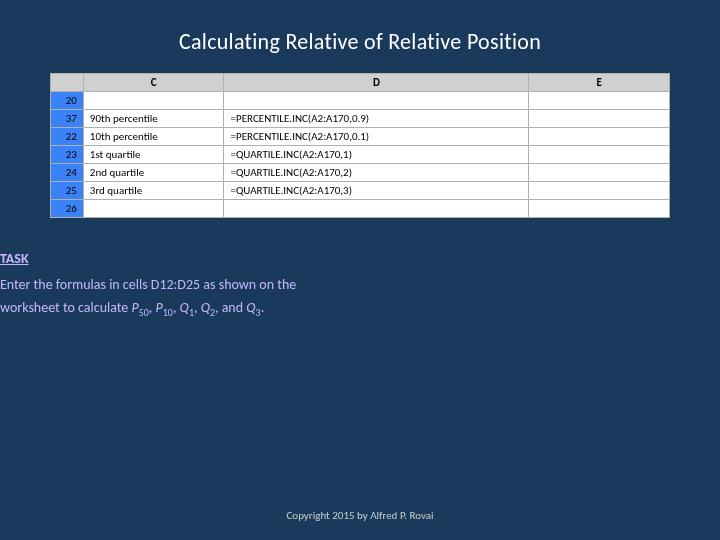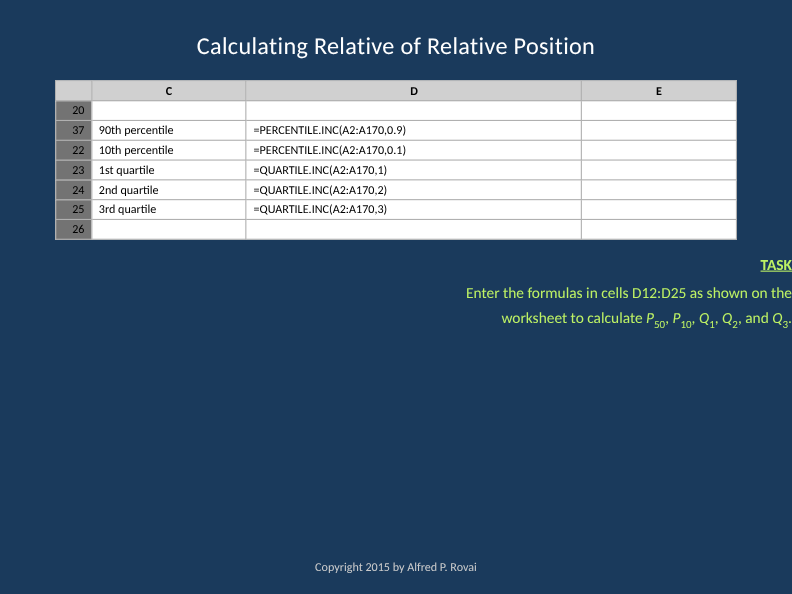--- a/index.html
+++ b/index.html
@@ -44,21 +44,21 @@
 
     .spreadsheet thead th {
       background-color: #d0d0d0;
       text-align: center;
       font-weight: 600;
       color: #000;
       font-size: 11px;
     }
 
     .spreadsheet .row-num {
-      background-color: #737373;
+      background-color: #3b82f6;
       text-align: right;
       color: #000;
       font-weight: 400;
       width: 28px;
       min-width: 28px;
     }
 
     .spreadsheet .col-c {
       width: 120px;
     }
@@ -75,25 +75,25 @@
     .spreadsheet .header-row th.col-d,
     .spreadsheet .header-row th.col-e {
       text-align: center;
     }
 
     .spreadsheet .header-row th.row-num-header {
       background-color: #d0d0d0;
     }
 
     .task-section {
-      text-align: right;
-      margin-top: 12px;
+      text-align: left;
+      margin-top: 30px;
       font-size: 14px;
       line-height: 1.6;
-      color: #bef264;
+      color: #c4b5fd;
     }
 
     .task-title {
       font-size: 14px;
       font-weight: 600;
       margin-bottom: 4px;
       text-decoration: underline;
     }
 
     .task-body {

